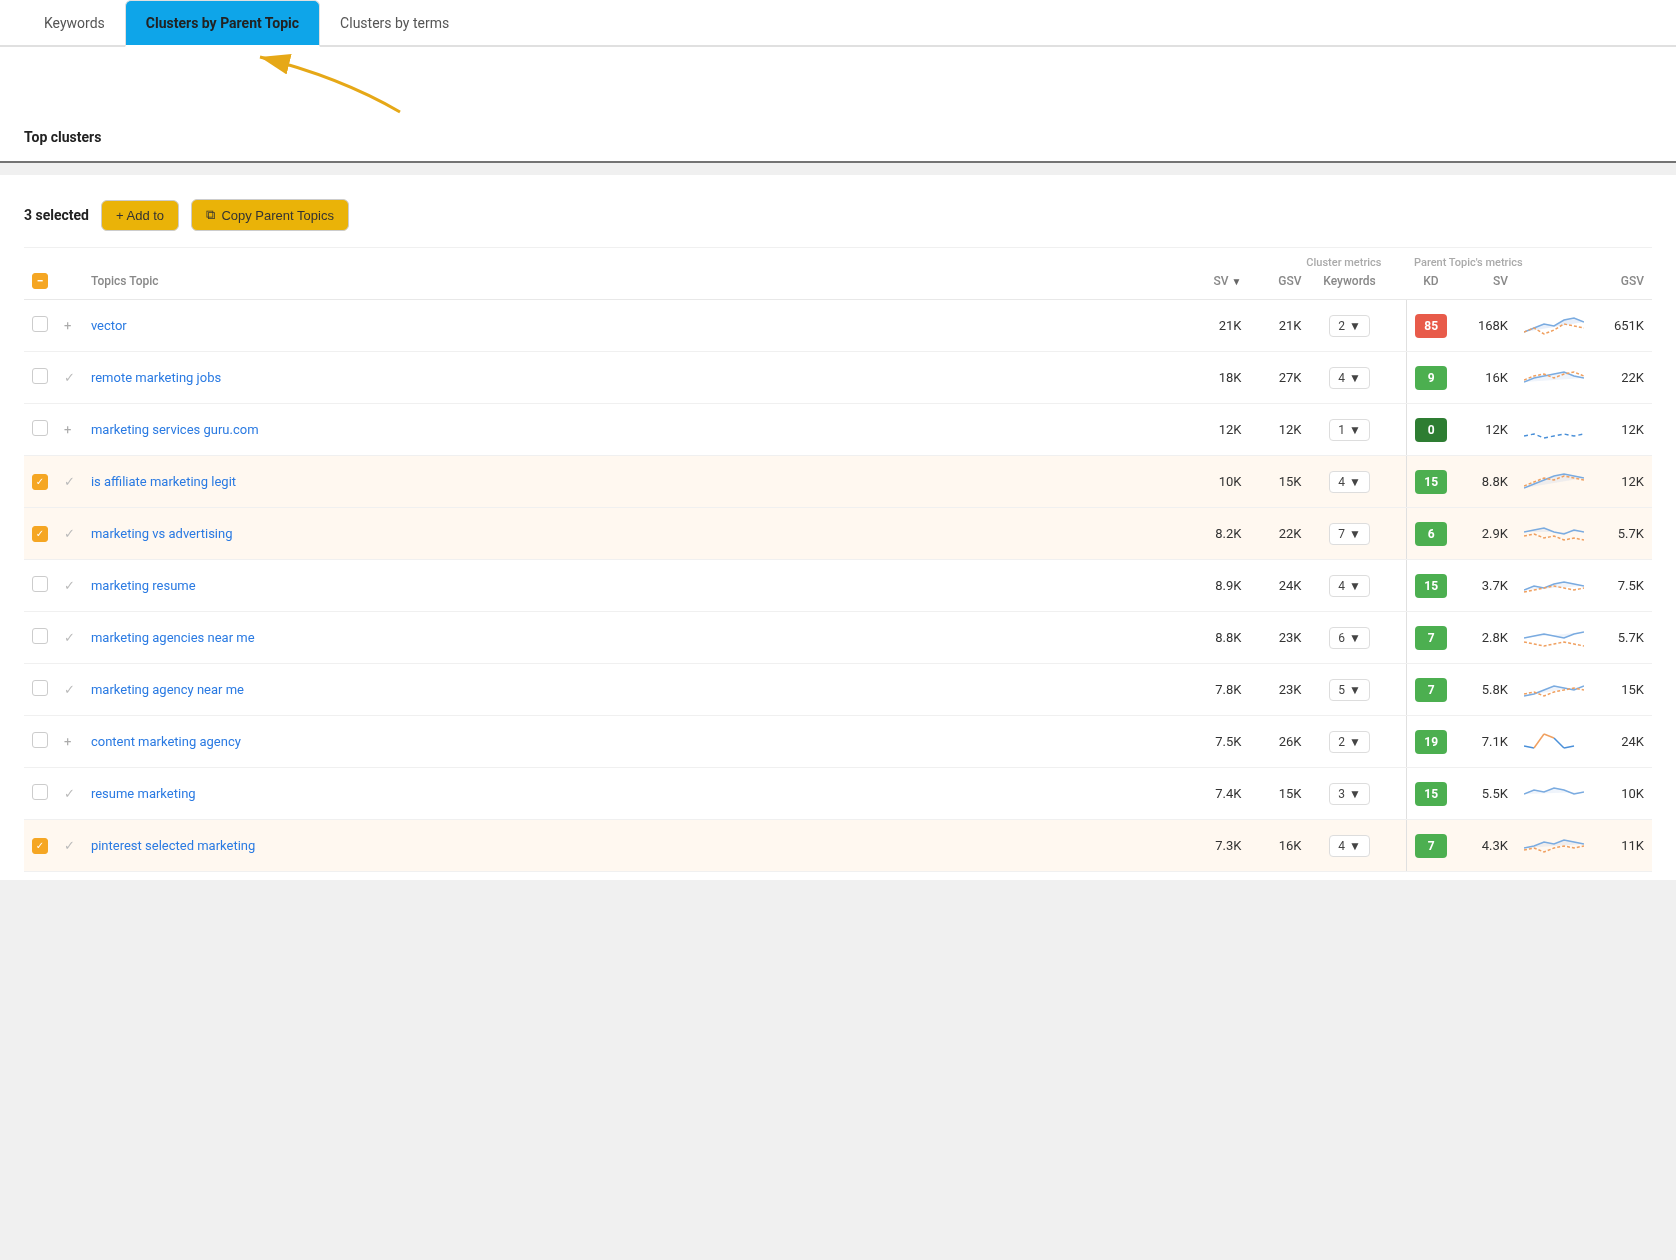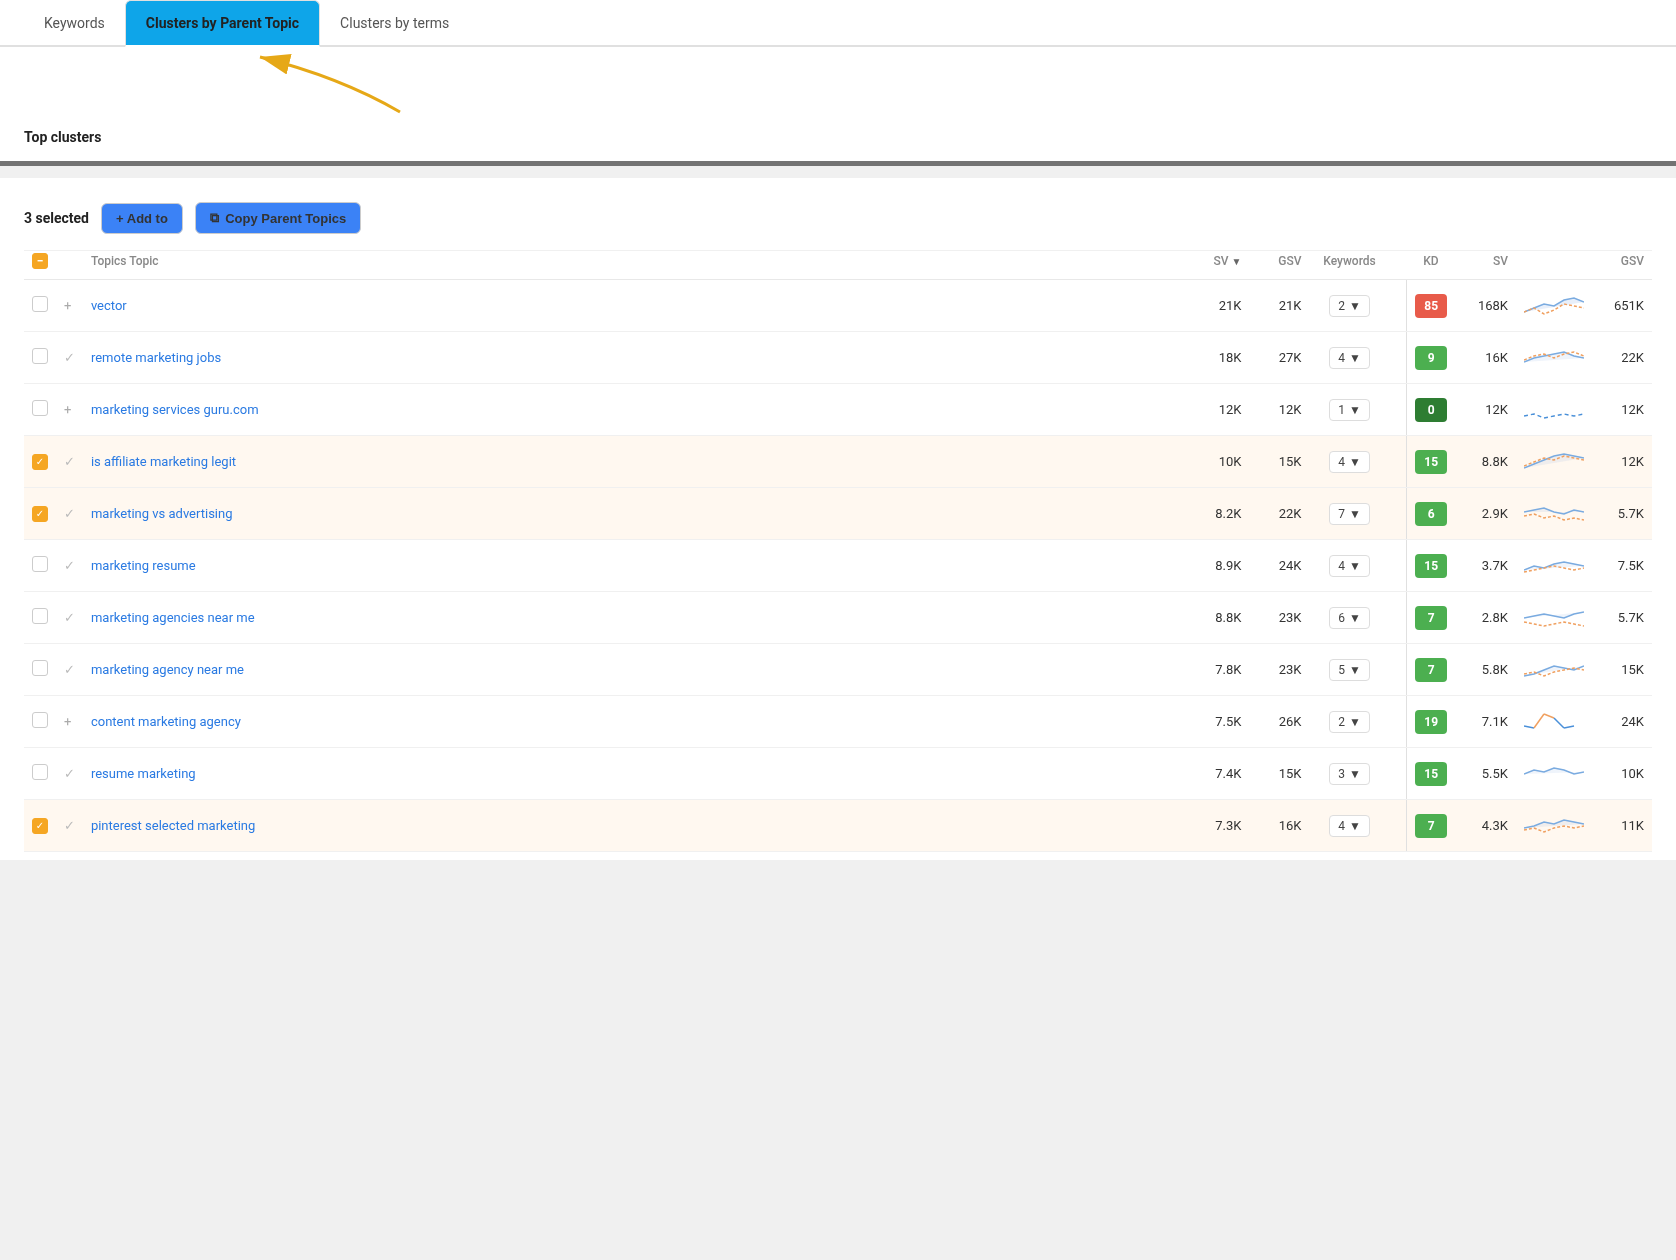--- a/index.html
+++ b/index.html
@@ -6,33 +6,33 @@
     body { font-family: -apple-system, BlinkMacSystemFont, 'Segoe UI', Roboto, sans-serif; background: #f0f0f0; font-size: 14px; color: #333; }
 
     .page-wrapper { background: #f0f0f0; min-height: 100vh; padding: 0; }
 
     
     .tabs-bar { background: #fff; display: flex; align-items: flex-end; border-bottom: 2px solid #e0e0e0; padding: 0 24px; }
     .tab { padding: 14px 20px; cursor: pointer; font-size: 14px; color: #555; border-bottom: 2px solid transparent; margin-bottom: -2px; white-space: nowrap; }
     .tab.active { background: #0ea5e9; font-weight: 700; color: #222; border: 1px solid #e0e0e0; border-bottom: 2px solid #fff; border-radius: 6px 6px 0 0; position: relative; }
 
     
-    .top-clusters-bar { background: #fff; padding: 12px 24px 16px; border-bottom: 5px solid #737373; }
+    .top-clusters-bar { background: #fff; padding: 12px 24px 16px; border-bottom: 2px solid #737373; }
     .top-clusters-label { font-weight: 700; font-size: 14px; color: #222; }
 
     
     .section-divider { height: 12px; background: #f0f0f0; }
 
     
     .table-section { background: #fff; padding: 8px 24px; }
 
     
     .selection-toolbar { display: flex; align-items: center; padding: 16px 0; gap: 12px; border-bottom: 1px solid #f0f0f0; }
     .selected-count { font-weight: 700; font-size: 14px; color: #222; }
-    .btn { display: inline-flex; align-items: center; gap: 6px; padding: 7px 14px; border: 1px solid #ccc; border-radius: 6px; background: #3b82f6; cursor: pointer; font-size: 13px; color: #333; font-weight: 700; }
+    .btn { display: inline-flex; align-items: center; gap: 6px; padding: 7px 14px; border: 1px solid #ccc; border-radius: 6px; background: #eab308; cursor: pointer; font-size: 13px; color: #333; font-weight: 400; }
 
     
     .data-table { width: 100%; border-collapse: collapse; }
     .data-table th { padding: 10px 8px; font-size: 12px; color: #888; font-weight: 500; text-align: left; border-bottom: 1px solid #e8e8e8; white-space: nowrap; }
     .data-table th.right { text-align: right; }
     .data-table th.center { text-align: center; }
     .data-table td { padding: 10px 8px; font-size: 13px; border-bottom: 1px solid #f0f0f0; vertical-align: middle; }
     .data-table td.right { text-align: right; }
     .data-table td.center { text-align: center; }
 
@@ -115,20 +115,29 @@
         <span>+ Add to</span>
       </button>
       <button class="btn">
         <span style="font-size:13px;">⧉</span>
         <span>Copy Parent Topics</span>
       </button>
     </div>
 
     <table class="data-table">
       <thead>
+        <tr class="th-group-row">
+          <th class="col-checkbox"></th>
+          <th class="col-pluscheck"></th>
+          <th class="col-topic"></th>
+          <th class="col-sv right" colspan="3" style="text-align:right; color:#aaa; font-size:11px;">Cluster metrics</th>
+          <th></th>
+          <th class="col-kd center" colspan="3" style="text-align:left; color:#aaa; font-size:11px;">Parent Topic's metrics</th>
+          <th></th>
+        </tr>
         <tr class="th-col-row">
           <th class="col-checkbox">
             <div class="cb indeterminate"></div>
           </th>
           <th class="col-pluscheck"></th>
           <th class="col-topic">
             <span>Topics Topic</span>
           </th>
           <th class="col-sv right">
             <span>SV</span>

